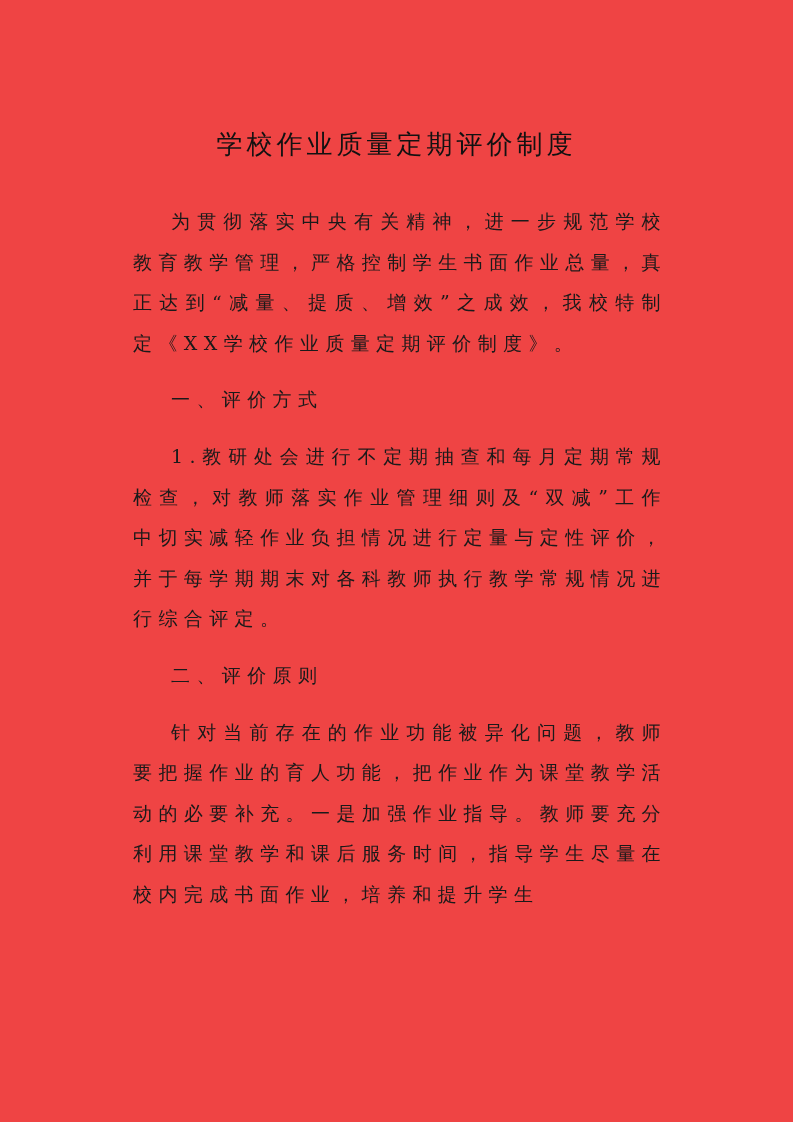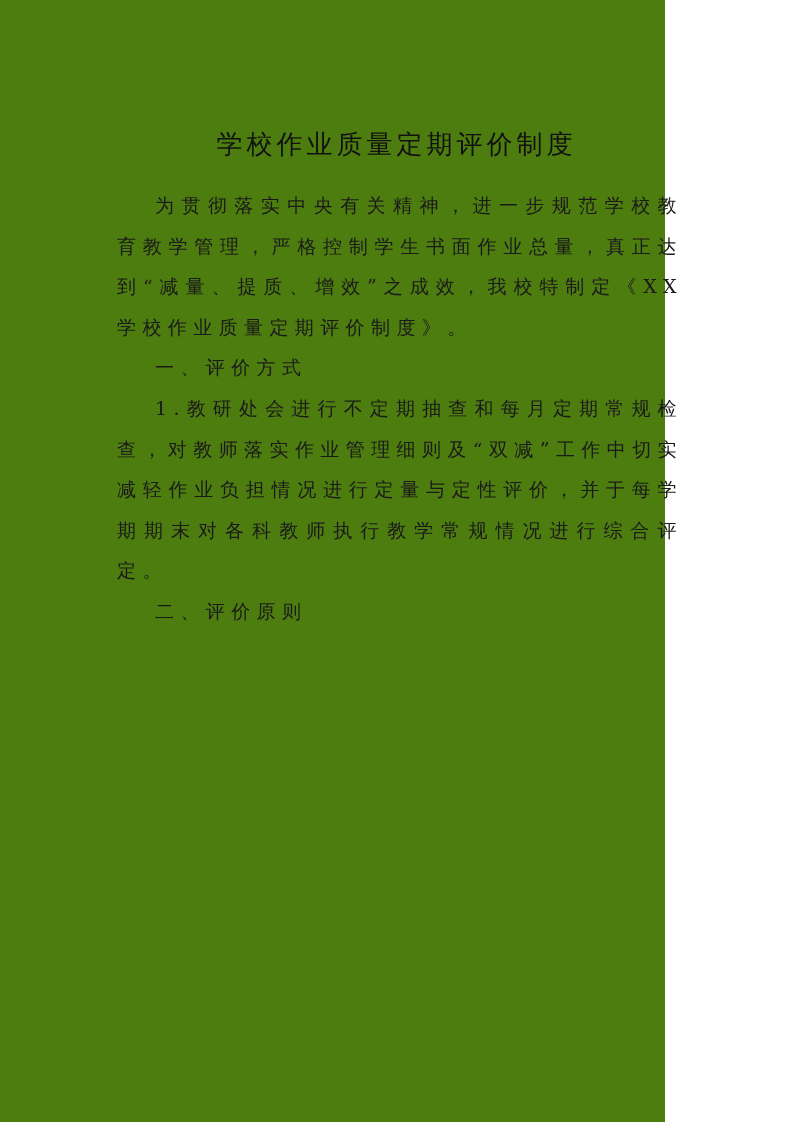--- a/index.html
+++ b/index.html
@@ -1,38 +1,39 @@
 <!DOCTYPE html>
 <html><head>
 <meta charset="utf-8">
 <style>
   html, body { margin: 0; padding: 0; background: #ffffff; }
   body { width: 793px; height: 1122px; overflow: hidden; position: relative; }
   .page {
-    position: absolute; left: 0; top: 0; width: 665px; height: 1122px;
-    background: #4d7c0f; color: #1a1a1a;
+    position: absolute; left: 0; top: 0; width: 793px; height: 1122px;
+    background: #ef4444; color: #1a1a1a;
     font-family: "DejaVu Serif", "Liberation Serif", serif;
   }
   .title {
     position: absolute; left: 0; top: 124px; width: 793px;
     text-align: center; font-size: 26px; letter-spacing: 4px; line-height: 40px;
     color: #111;
   }
   .body {
     position: absolute; left: 117px; top: 185px; width: 566px;
     font-size: 19px; line-height: 40.6px; letter-spacing: 6.4px;
     text-align: justify;
   }
-  .body p { margin: 0; text-indent: 2em; }
+  .body p { margin: 16px; text-indent: 2em; }
   .body p.heading { text-indent: 2em; }
 </style>
 </head>
 <body>
 
 <div class="page">
   <div class="title">学校作业质量定期评价制度</div>
   <div class="body">
     <p>为贯彻落实中央有关精神，进一步规范学校教育教学管理，严格控制学生书面作业总量，真正达到“减量、提质、增效”之成效，我校特制定《XX学校作业质量定期评价制度》。</p>
     <p class="heading">一、评价方式</p>
     <p>1.教研处会进行不定期抽查和每月定期常规检查，对教师落实作业管理细则及“双减”工作中切实减轻作业负担情况进行定量与定性评价，并于每学期期末对各科教师执行教学常规情况进行综合评定。</p>
     <p class="heading">二、评价原则</p>
+    <p>针对当前存在的作业功能被异化问题，教师要把握作业的育人功能，把作业作为课堂教学活动的必要补充。一是加强作业指导。教师要充分利用课堂教学和课后服务时间，指导学生尽量在校内完成书面作业，培养和提升学生</p>
   </div>
 </div>
 
 </body></html>

